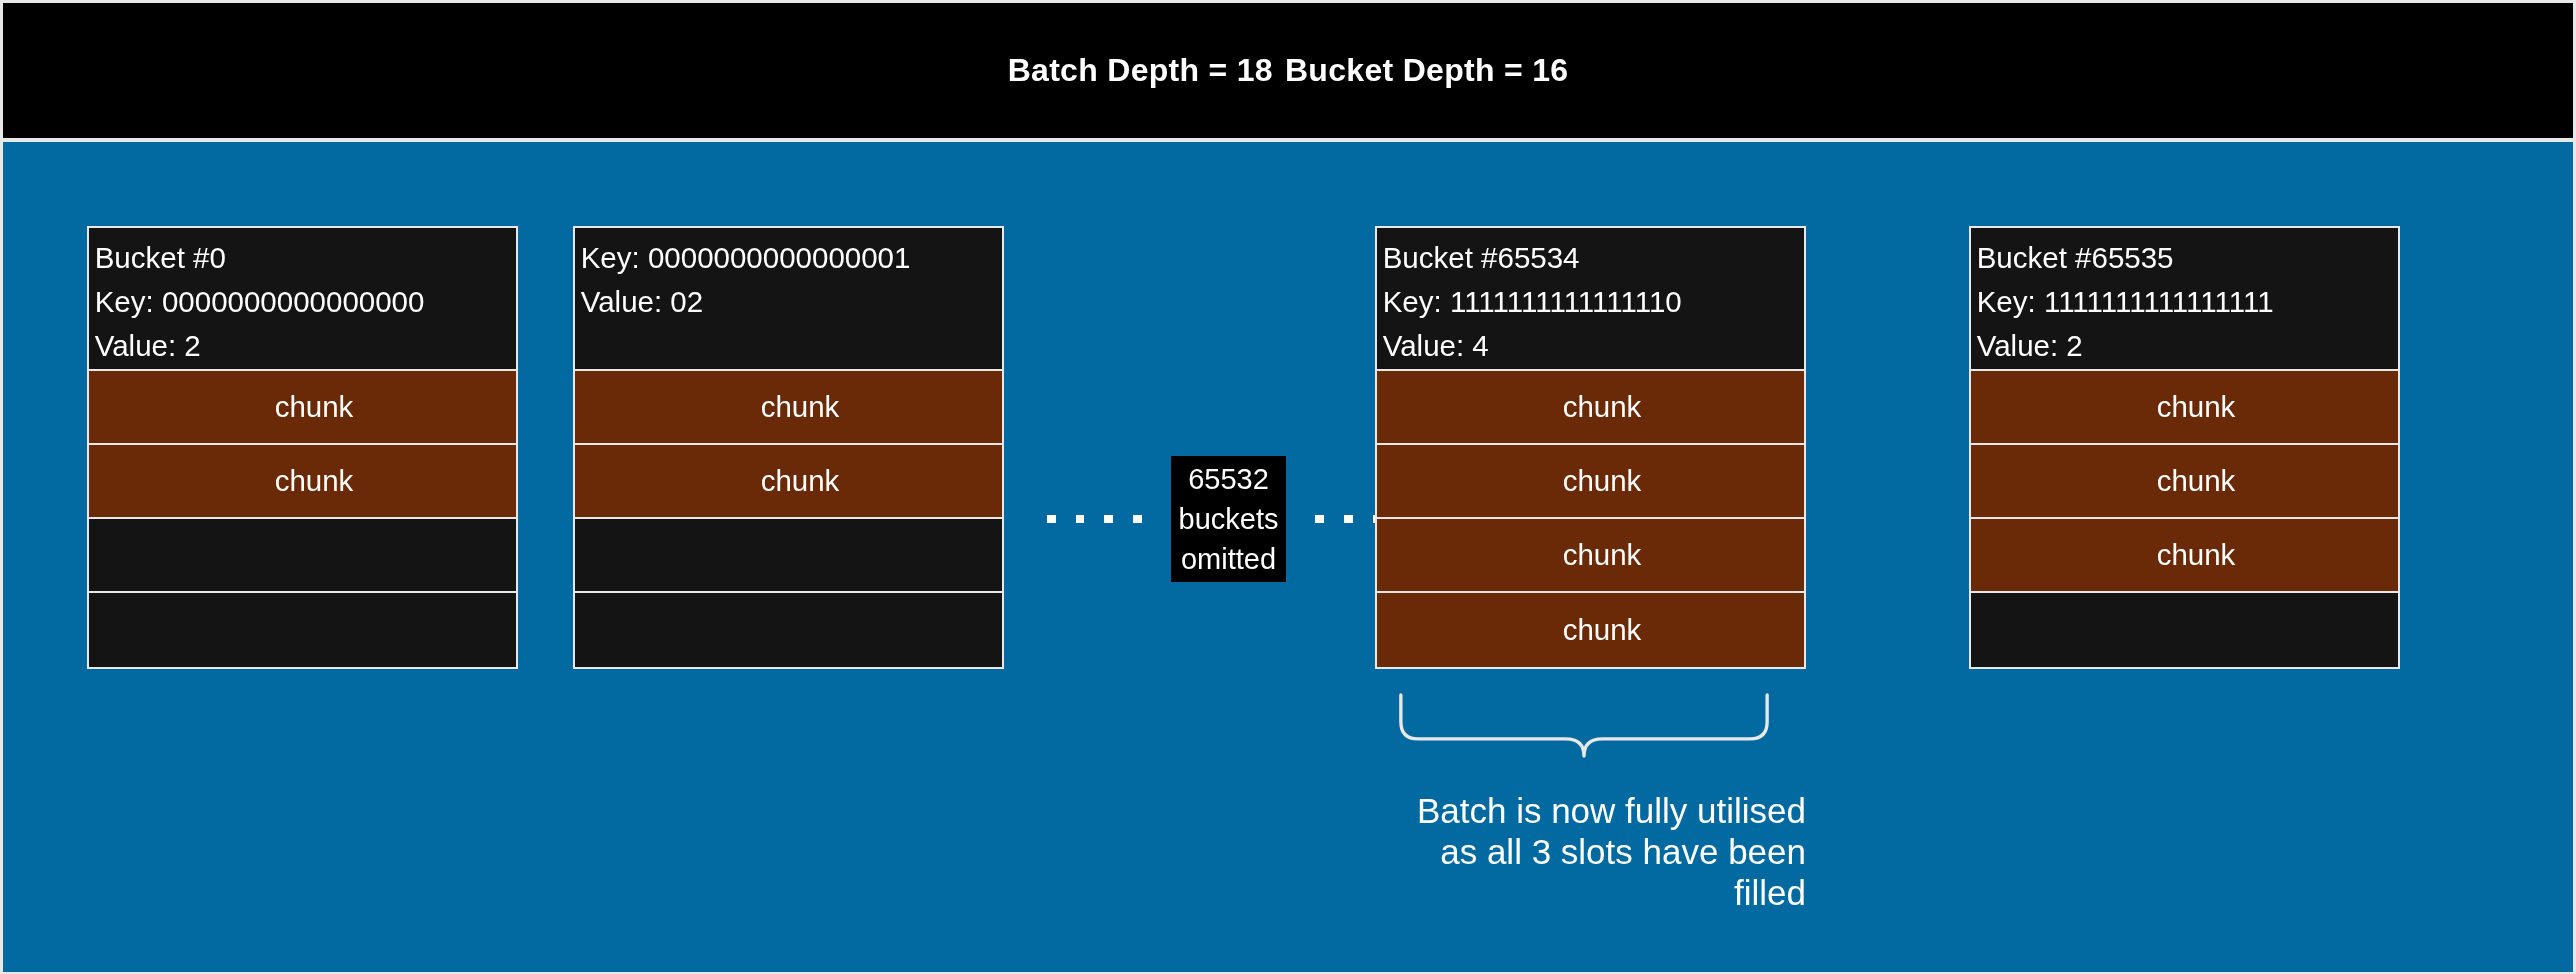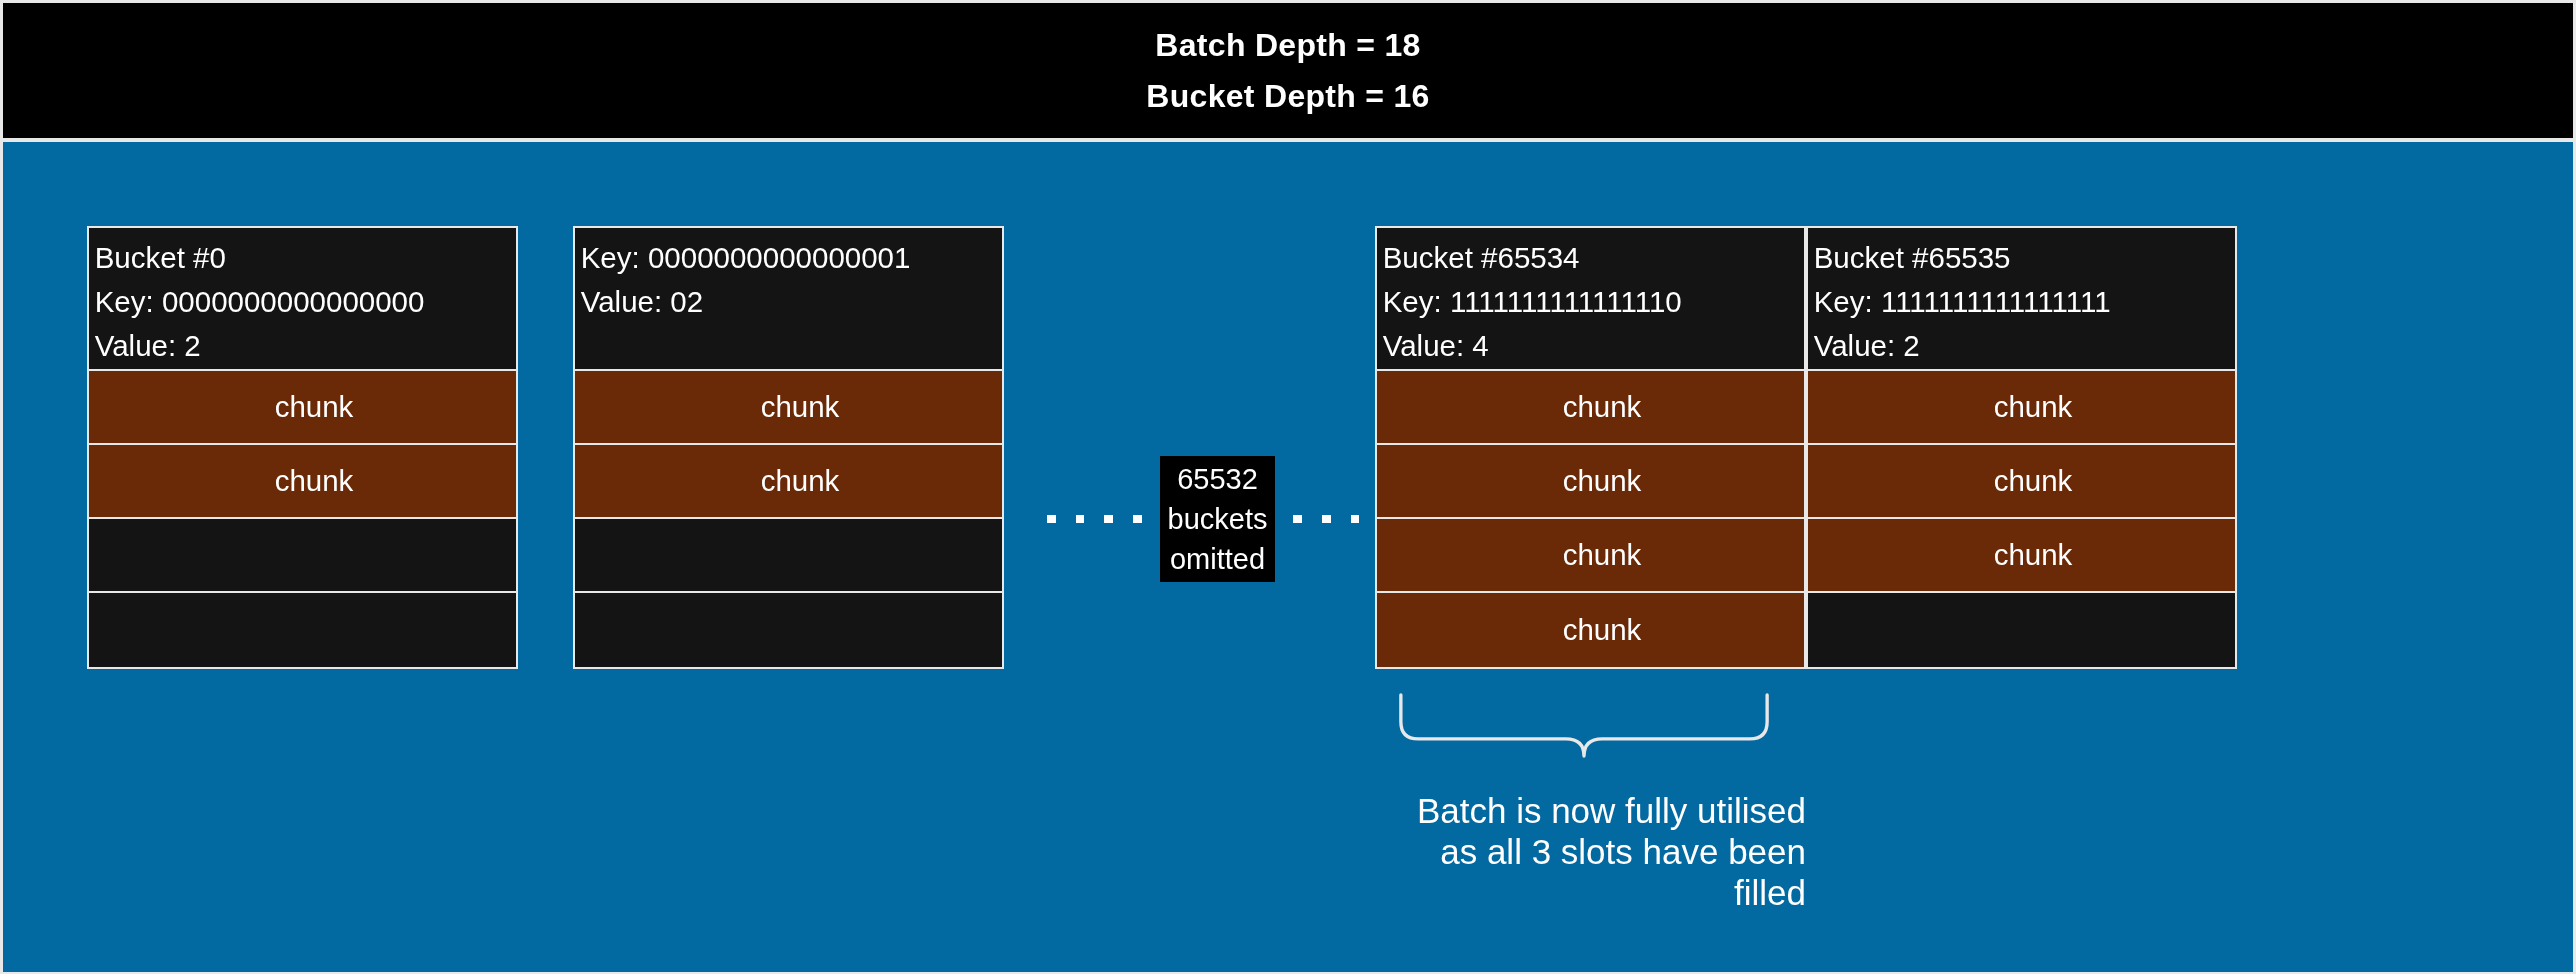--- a/index.html
+++ b/index.html
@@ -25,21 +25,21 @@
   .header {
     position: absolute;
     left: 0;
     top: 0;
     width: 100%;
     height: 139px;
     box-sizing: border-box;
     background: #000000;
     border-bottom: 4.8px solid #e8e8e8;
     display: flex;
-    flex-direction: column;
+    flex-direction: row;
     align-items: center;
     justify-content: center;
     gap: 12px;
   }
   .header-line {
     color: #ffffff;
     font-size: 32px;
     font-weight: bold;
     line-height: 39px;
     letter-spacing: 0.3px;
@@ -99,21 +99,21 @@
     font-size: 29.5px;
     line-height: 29.5px;
     margin-left: 23px;
   }
 
   
   .omitted {
     position: absolute;
     display: flex;
     align-items: center;
-    gap: 5px;
+    gap: 16px;
   }
   .dots {
     display: flex;
     align-items: center;
     gap: 20px;
     padding: 0 13.3px;
   }
   .dot {
     width: 8.6px;
     height: 8.6px;
@@ -234,21 +234,21 @@
           </div>
         <div class="slot filled">
             <span class="slot-label">chunk</span>
           </div>
         <div class="slot filled">
             <span class="slot-label">chunk</span>
           </div>
       </div>
     </div>
 
-    <div class="bucket" style="left:1803px; top:84px;">
+    <div class="bucket" style="left:1966px; top:84px;">
       <div class="bucket-head">
         <div>Bucket #65535</div>
         <div>Key: 1111111111111111</div>
         <div>Value: 2</div>
       </div>
       <div class="slots">
         <div class="slot filled">
             <span class="slot-label">chunk</span>
           </div>
         <div class="slot filled">

